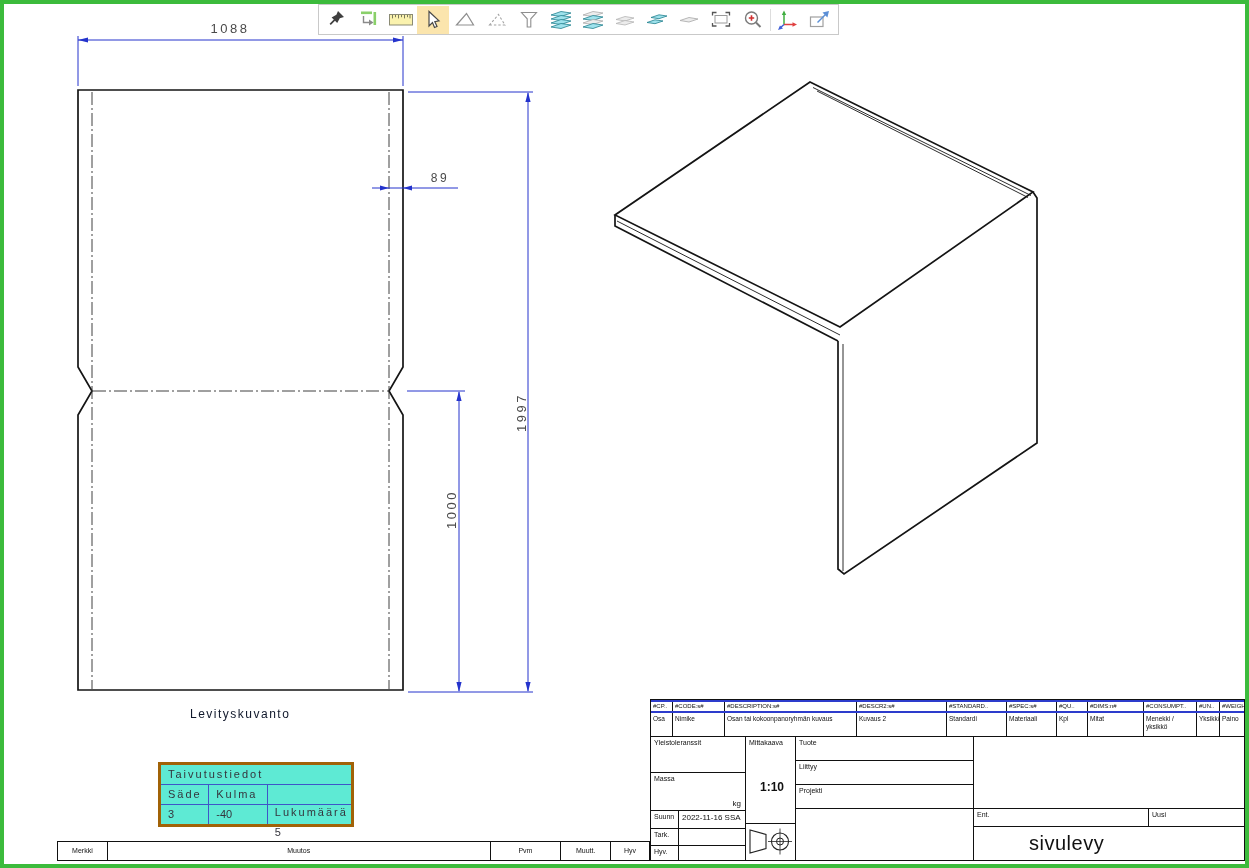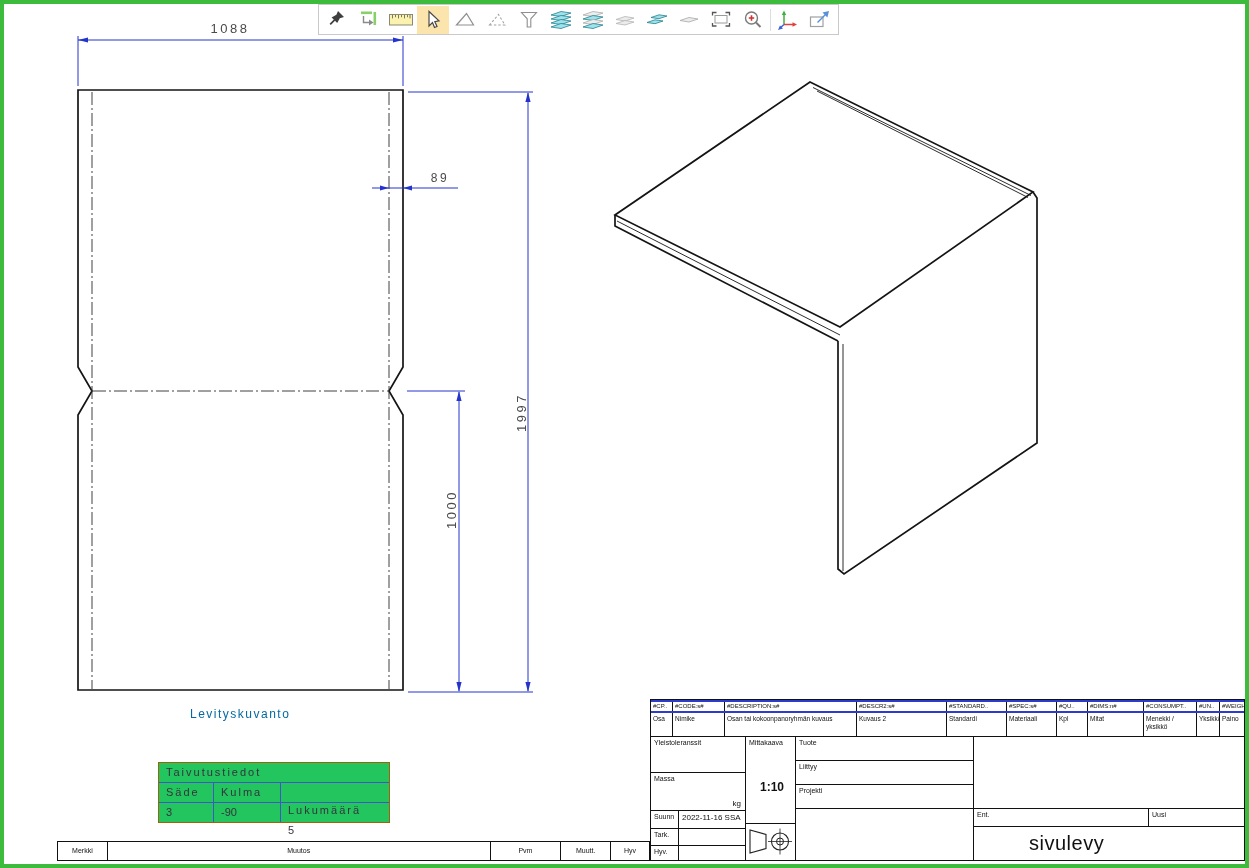--- a/index.html
+++ b/index.html
@@ -11,24 +11,24 @@
   
   .toolbar{position:absolute;left:314px;top:0px;height:31px;width:521px;
            background:#fff;border:1px solid #c9c9c9;display:flex;align-items:center;
            box-sizing:border-box;padding:0 2px;}
   .tbtn{width:32px;height:28px;display:flex;align-items:center;justify-content:center;flex:0 0 auto;}
   .tbtn.active{background:#fbe5ad;}
   .tsep{width:1px;height:22px;background:#ddd;margin:0 1px;flex:0 0 auto;}
   
   .dimtxt{position:absolute;font-size:13px;color:#4a4a4a;letter-spacing:2.5px;text-align:center;}
   .vdim{width:80px;transform:rotate(-90deg);}
-  .viewlabel{position:absolute;font-size:12px;color:#0369a1;letter-spacing:1.5px;}
-  
-  .bendtbl{position:absolute;left:154px;top:758px;width:232px;border:1px solid #a16207;
-           box-sizing:border-box;color:#35353d;background:#22c55e;}
+  .viewlabel{position:absolute;font-size:12px;color:#0f172a;letter-spacing:1.5px;}
+  
+  .bendtbl{position:absolute;left:154px;top:758px;width:196px;border:3px solid #a16207;
+           box-sizing:border-box;color:#35353d;background:#5eead4;}
   .bt-title{height:19px;line-height:19px;padding-left:7px;font-size:11px;letter-spacing:2px;
             border-bottom:1px solid #3f55c8;}
   .bt-row{display:flex;height:19px;line-height:19px;font-size:11px;}
   .bt-row.head{letter-spacing:2px;border-bottom:1px solid #3f55c8;}
   .bt-c{box-sizing:border-box;padding-left:7px;border-right:1px solid #3f55c8;}
   .bt-c:last-child{border-right:none;}
   .bt-c0{width:55px;} .bt-c1{width:67px;} .bt-c2{width:96px;margin-top:18px;}
   
   .tblock{position:absolute;left:646px;top:695px;width:595px;height:162px;box-sizing:border-box;
           border:1px solid #111;background:#fff;font-size:7px;color:#111;}
@@ -236,21 +236,21 @@
 
   <div class="bendtbl">
     <div class="bt-title">Taivutustiedot</div>
     <div class="bt-row head">
       <div class="bt-c bt-c0">Säde</div>
       <div class="bt-c bt-c1">Kulma</div>
       <div class="bt-c bt-c2">Lukumäärä</div>
     </div>
     <div class="bt-row">
       <div class="bt-c bt-c0">3</div>
-      <div class="bt-c bt-c1">-90</div>
+      <div class="bt-c bt-c1">-40</div>
       <div class="bt-c bt-c2">5</div>
     </div>
   </div>
 
   <div class="tblock">
     <div class="vrow">
       <div class="tc c0">#CP..</div>
       <div class="tc c1">#CODE:s#</div>
       <div class="tc c2">#DESCRIPTION:s#</div>
       <div class="tc c3">#DESCR2:s#</div>

